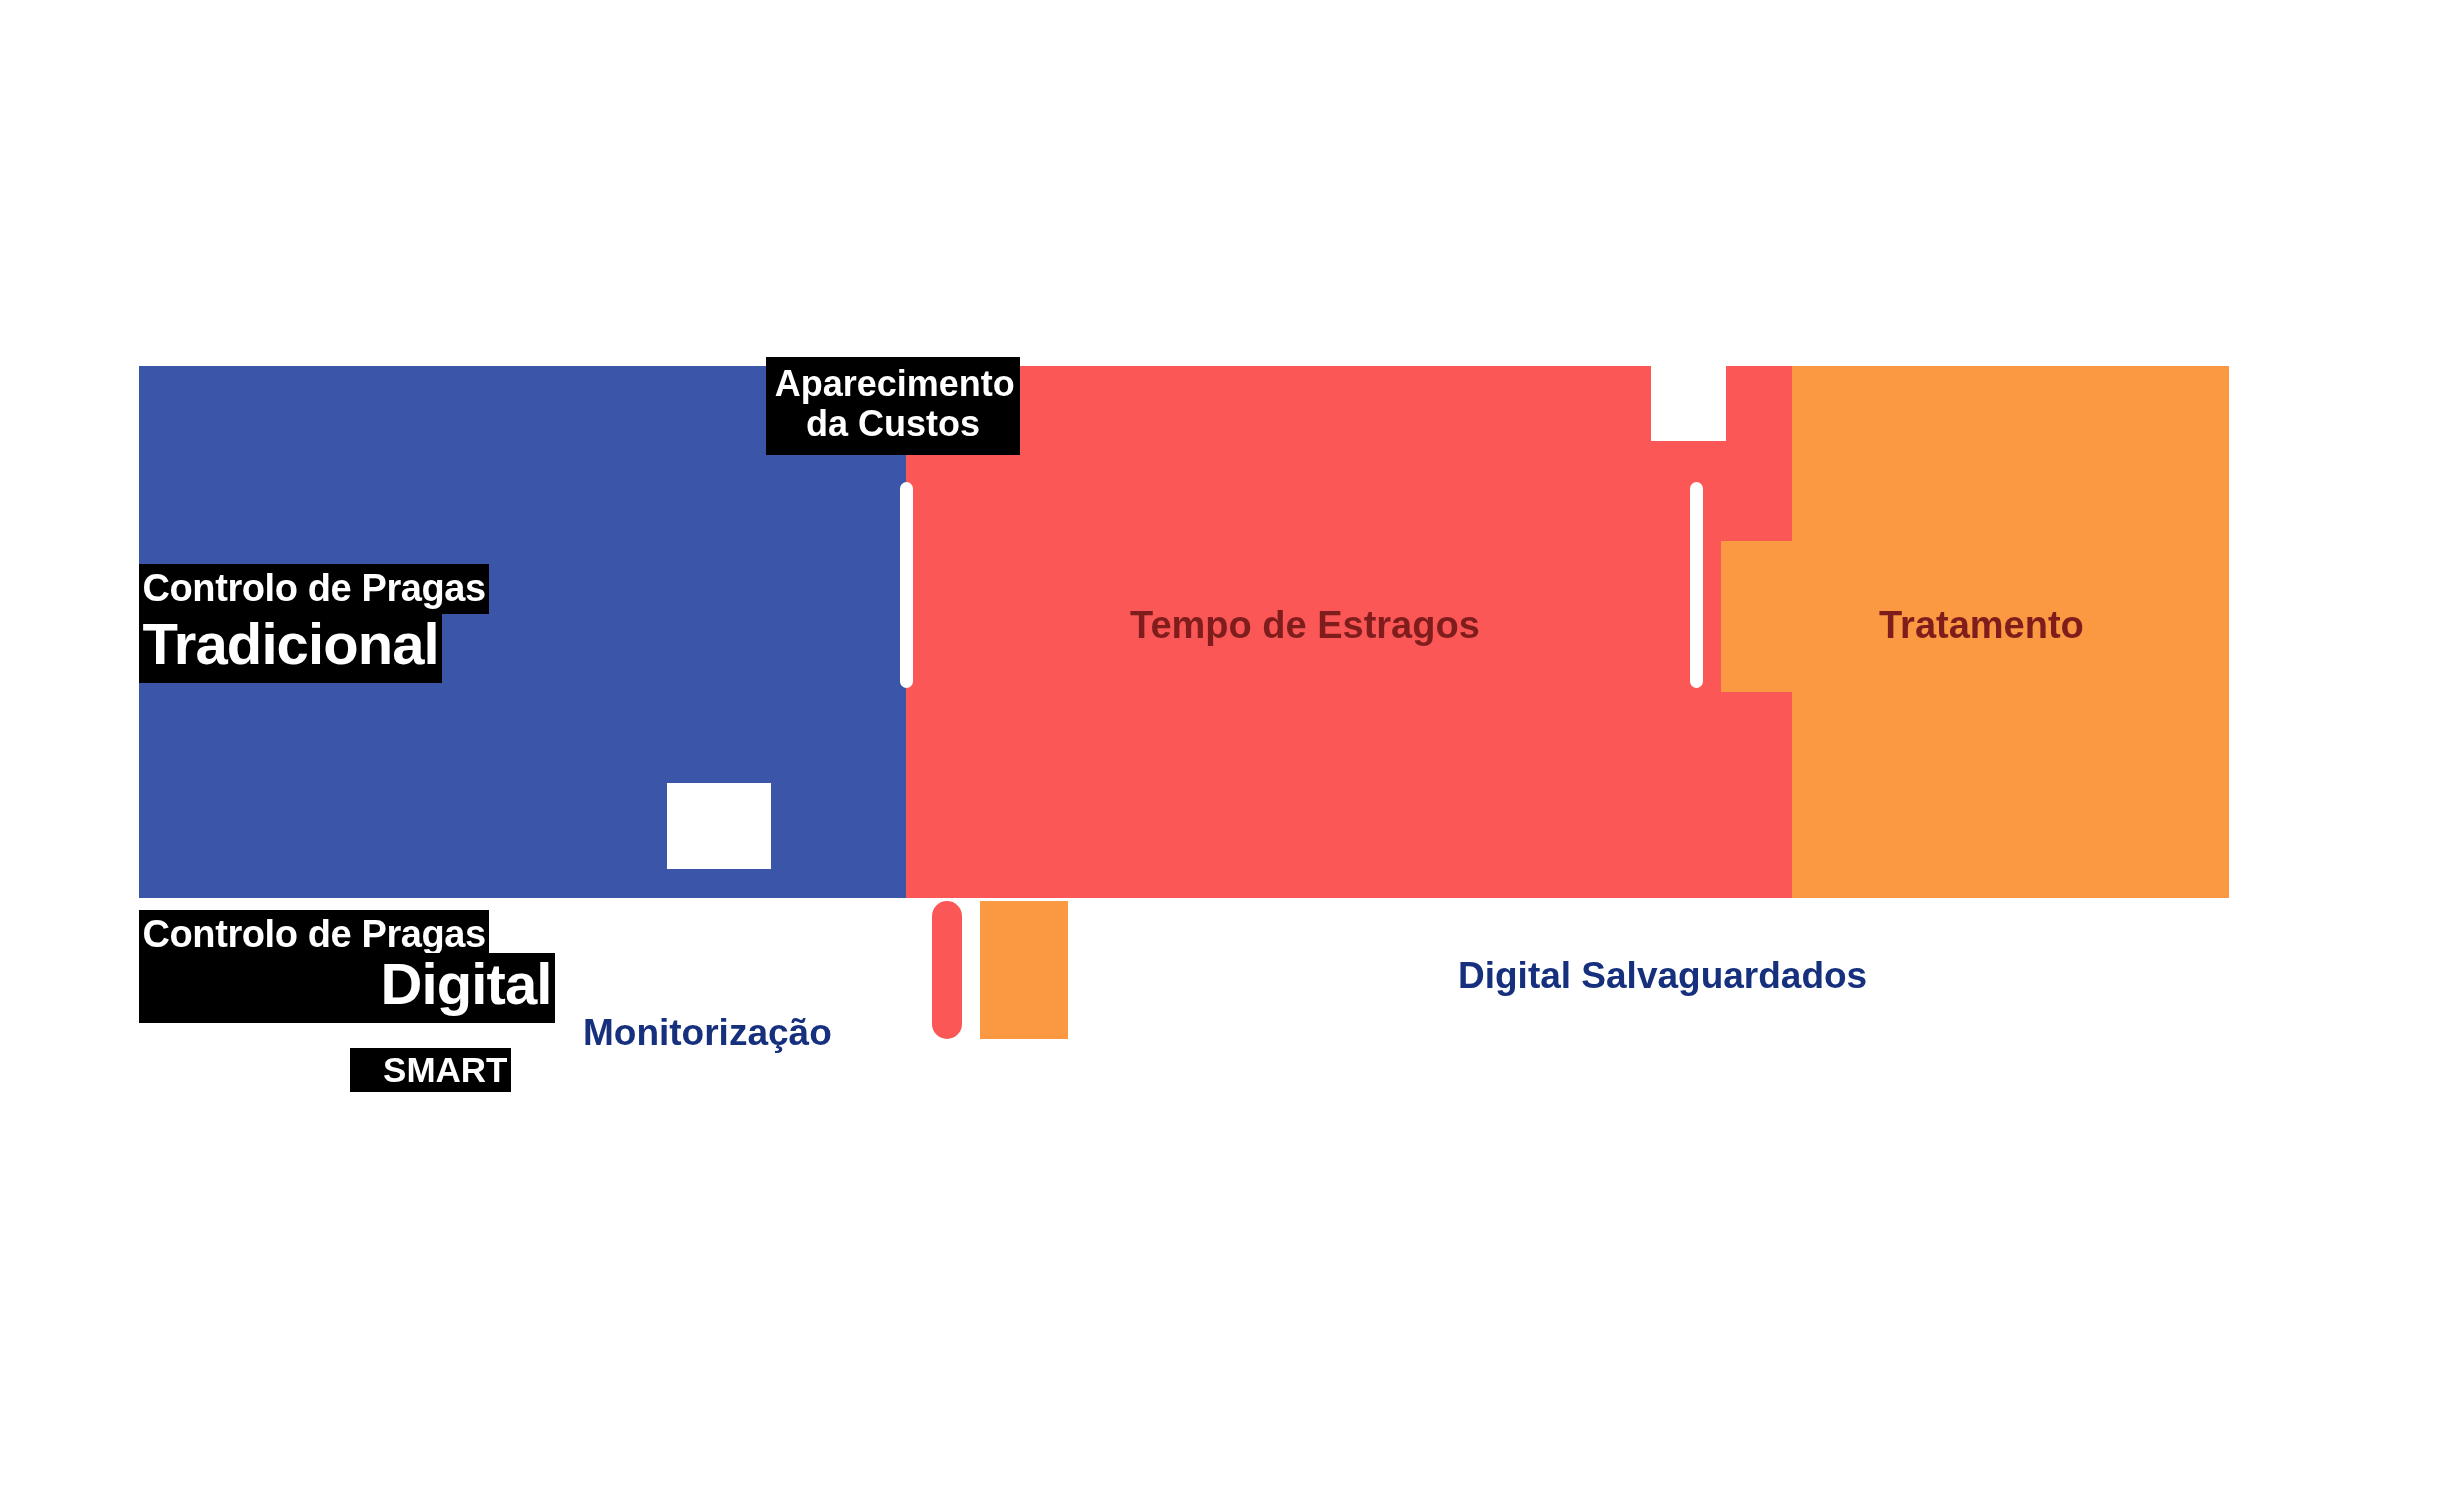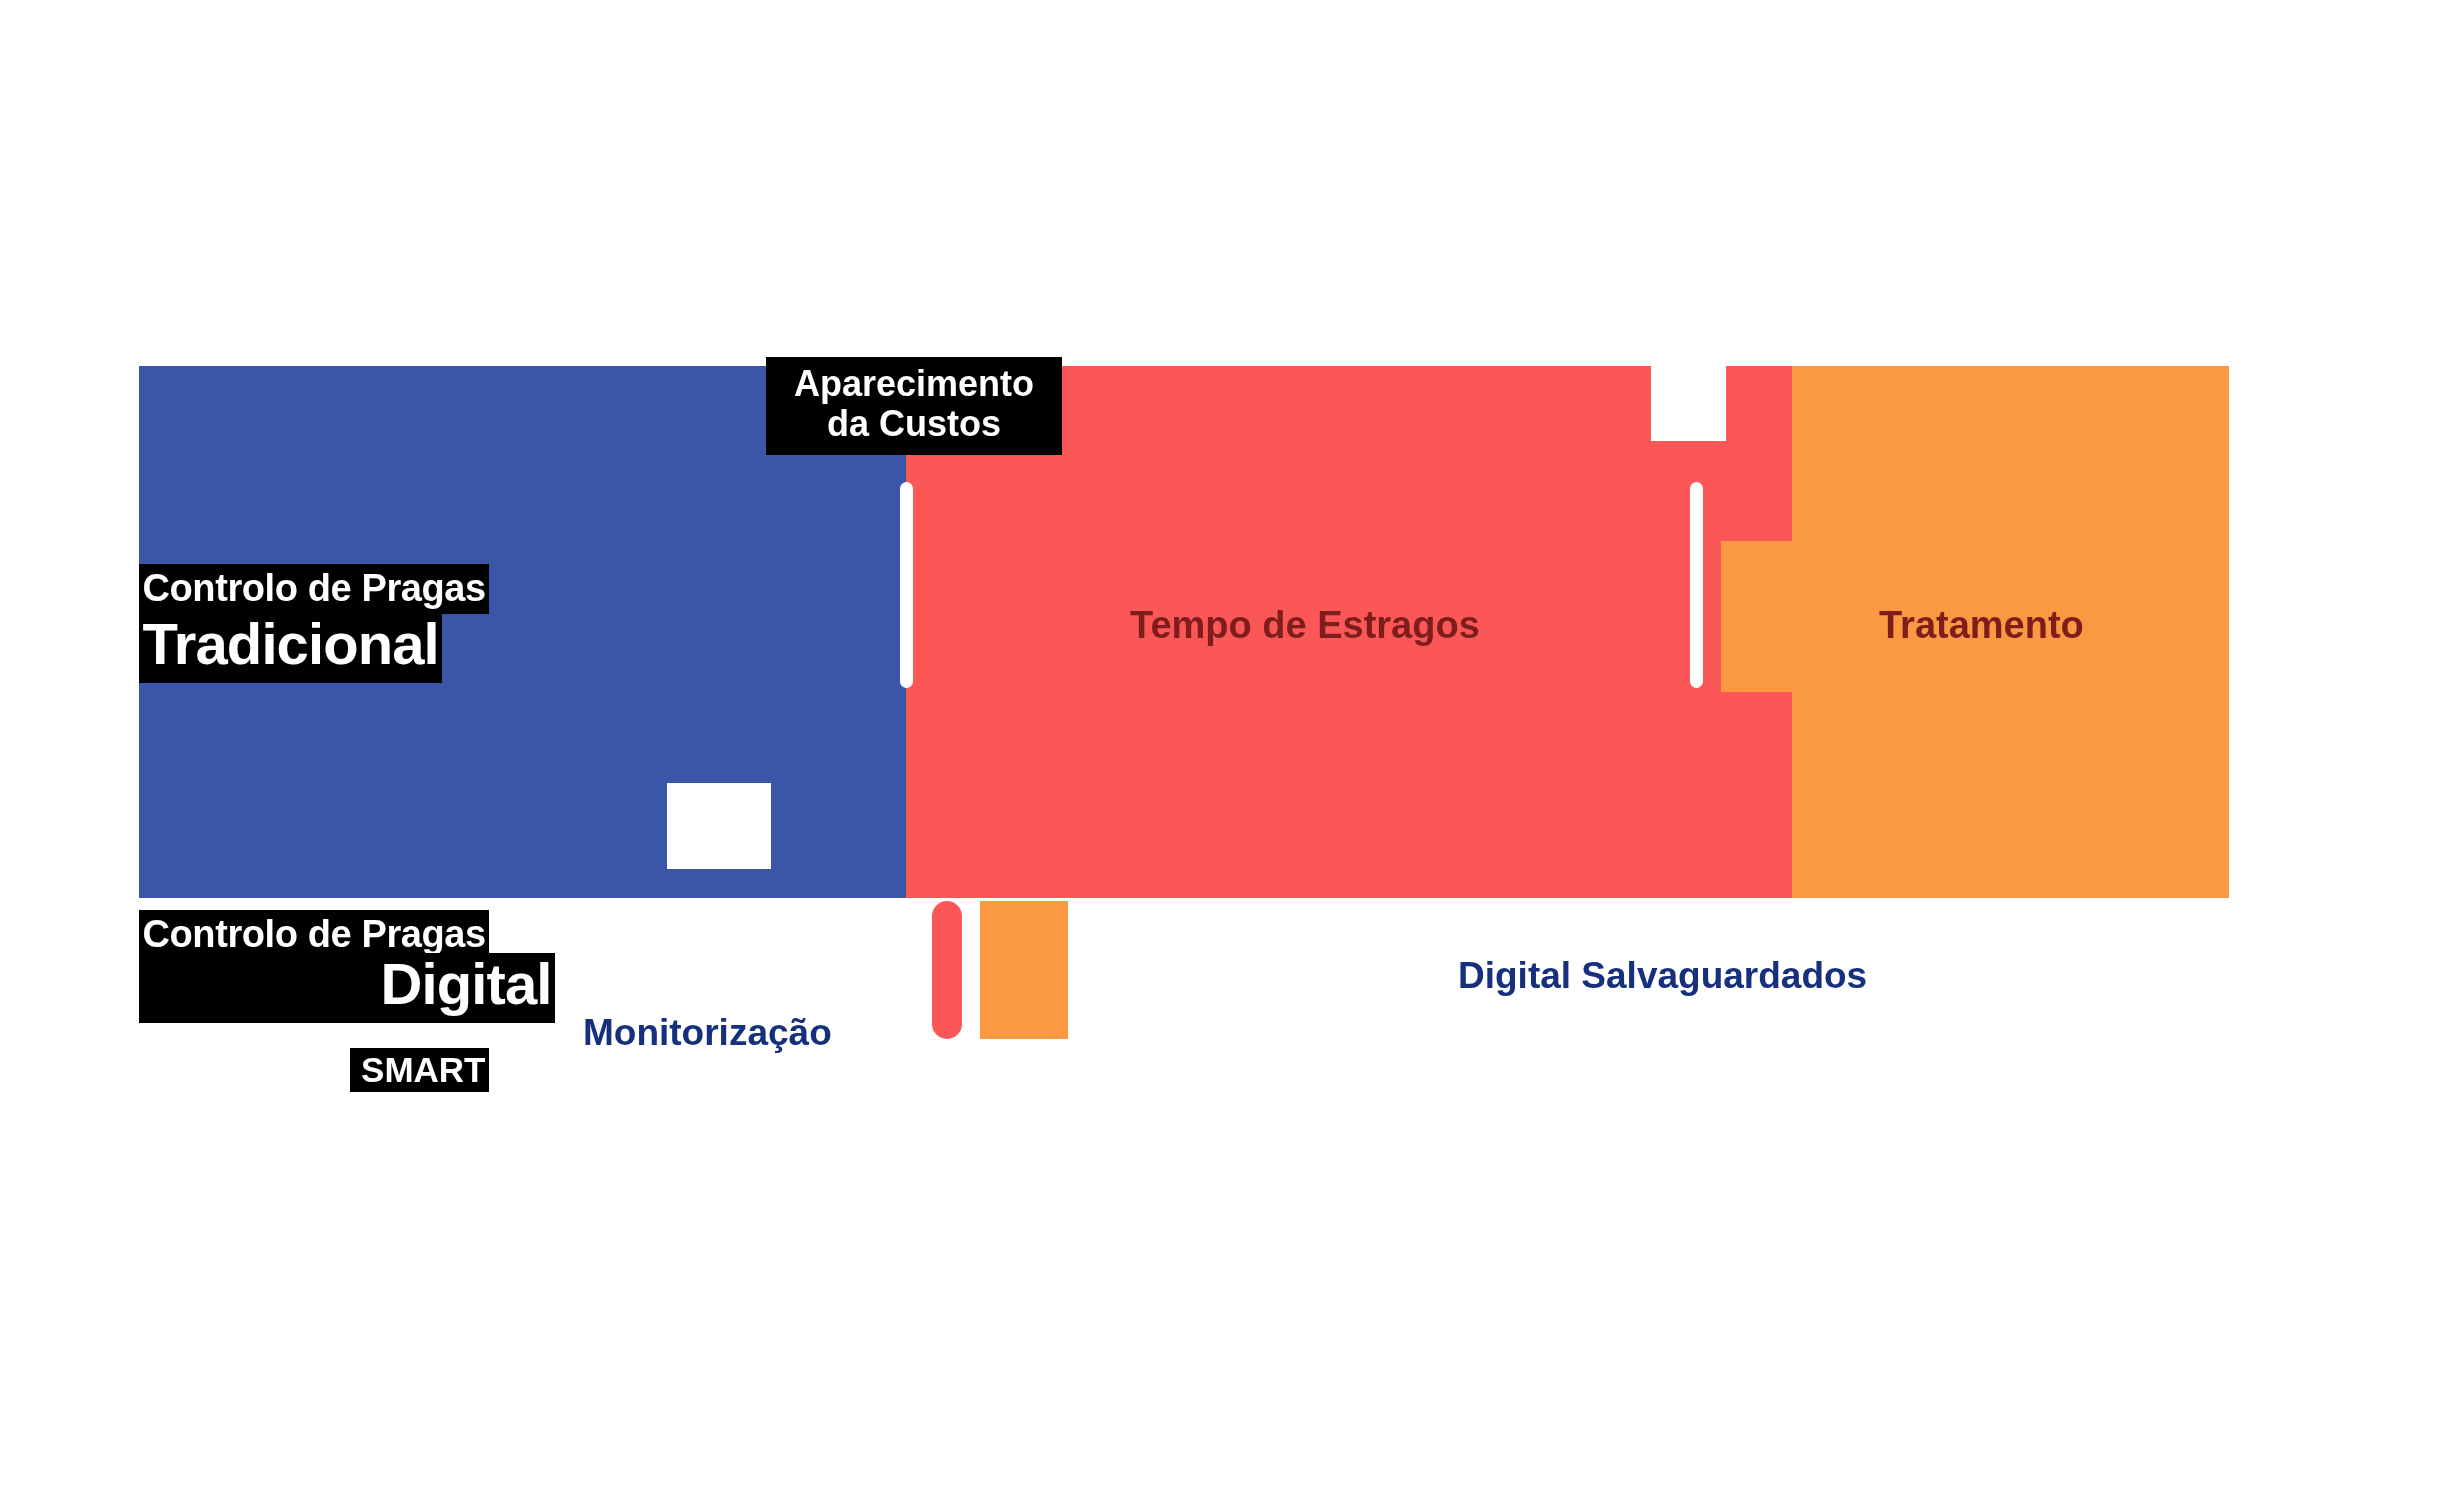--- a/index.html
+++ b/index.html
@@ -99,21 +99,21 @@
   }
 
   .hl-apar {
     left: 766px;
     top: 357px;
     padding: 7px 8.7px 10.5px 8.7px;
     font-size: 36px;
     text-align: center;
     line-height: 1.12;
     white-space: normal;
-    width: 296px;
+    width: 254px;
     box-sizing: border-box;
   }
 
   .hl-dig-small {
     left: 139px;
     top: 910px;
     padding: 5.2px 3.5px 5.2px 3.5px;
     font-size: 38px;
     letter-spacing: -0.4px;
   }
@@ -126,21 +126,21 @@
     width: 416px;
     box-sizing: border-box;
     text-align: right;
   }
   .hl-smart {
     left: 350px;
     top: 1048px;
     padding: 3.5px 3.5px 5.2px 3.5px;
     font-size: 35px;
     letter-spacing: 0px;
-    width: 139px;
+    width: 161px;
     box-sizing: border-box;
     text-align: right;
   }
 
   
   .band-label {
     position: absolute;
     color: #7f1d1d;
     font-weight: 700;
     font-size: 38px;

